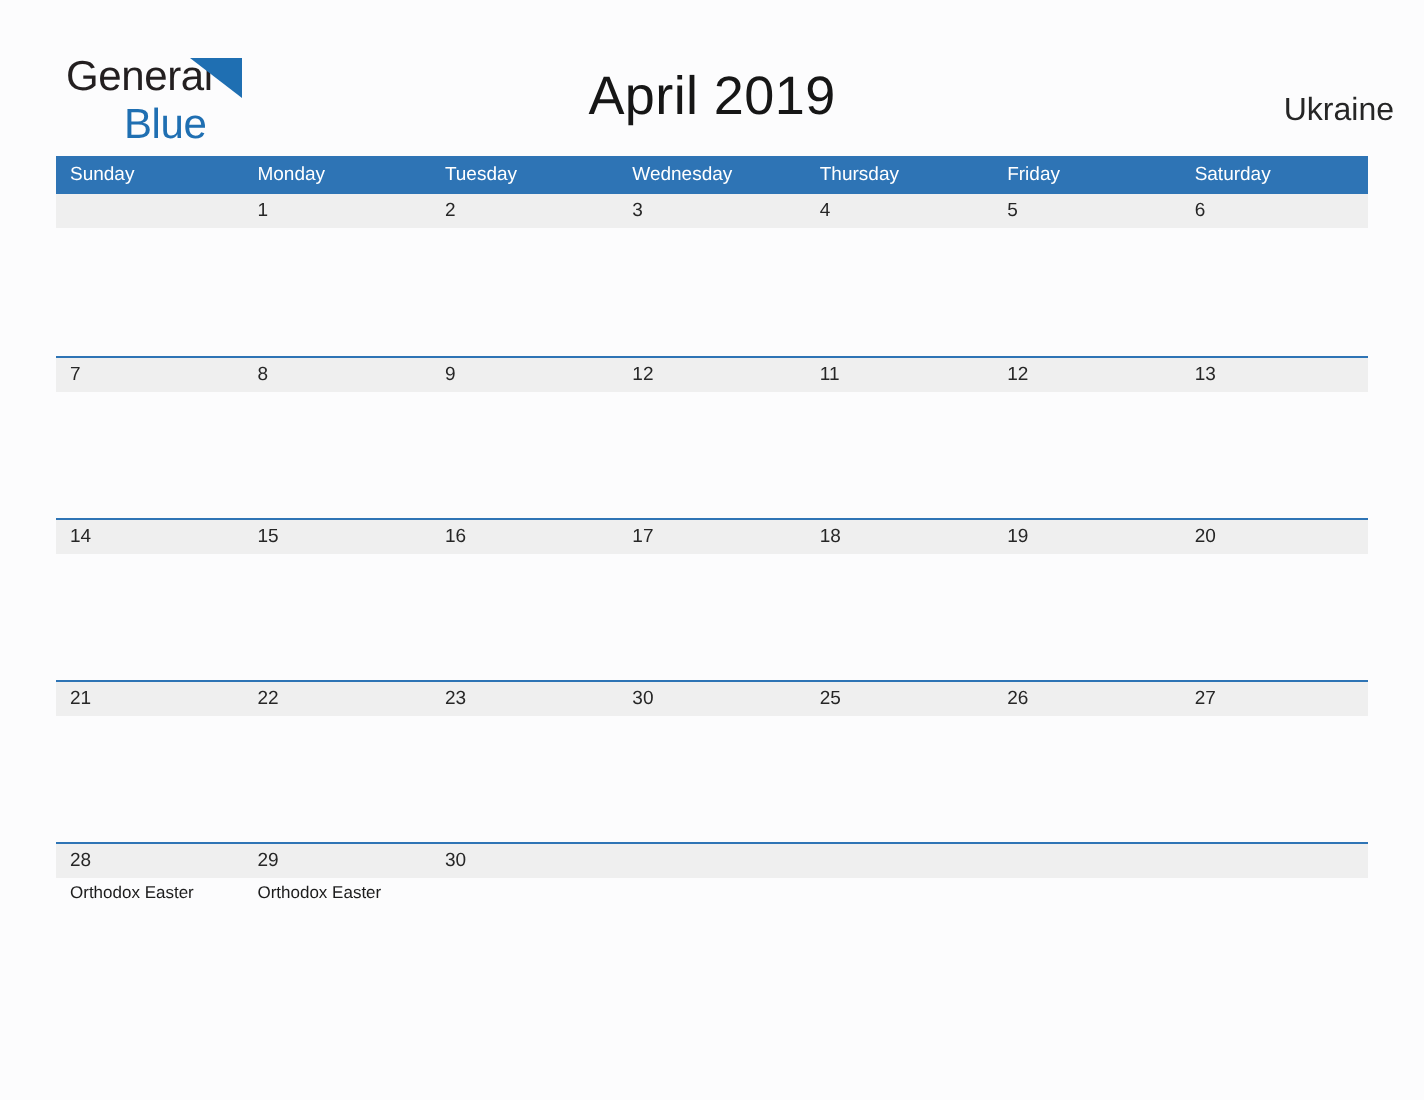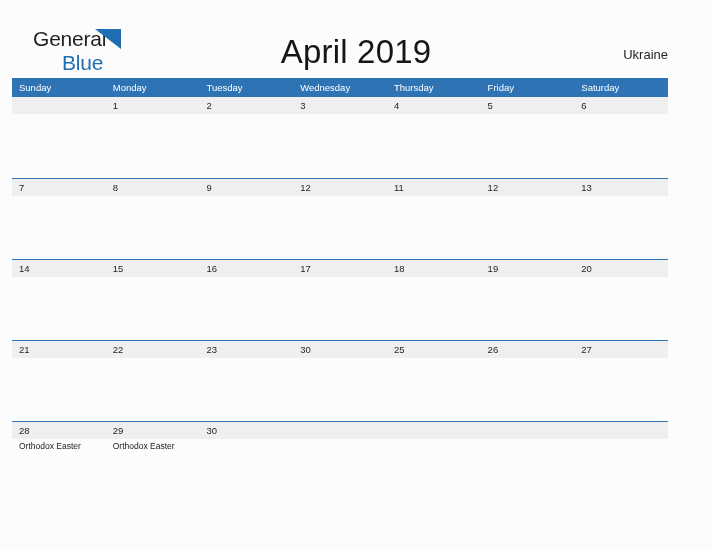--- a/index.html
+++ b/index.html
@@ -69,41 +69,41 @@
     font-family: "Liberation Sans", sans-serif;
     margin-top: 27px;
   }
 
   .title {
     position: absolute;
     left: 0;
     top: 33px;
     width: 712px;
     text-align: center;
-    font-size: 33px;
+    font-size: 27px;
     color: #161616;
     font-family: "Liberation Sans", sans-serif;
     font-weight: 400;
     letter-spacing: 0.2px;
   }
 
   .region {
     position: absolute;
-    right: 44px;
+    right: 15px;
     top: 47px;
-    font-size: 13px;
+    font-size: 16px;
     color: #262626;
     font-family: "Liberation Sans", sans-serif;
     text-align: right;
   }
 
   
   .cal {
     position: absolute;
-    left: 12px;
+    left: 28px;
     top: 78px;
     width: 656px;
   }
 
   .weekdays {
     display: flex;
     width: 656px;
     height: 19px;
     background: #2e74b5;
   }

